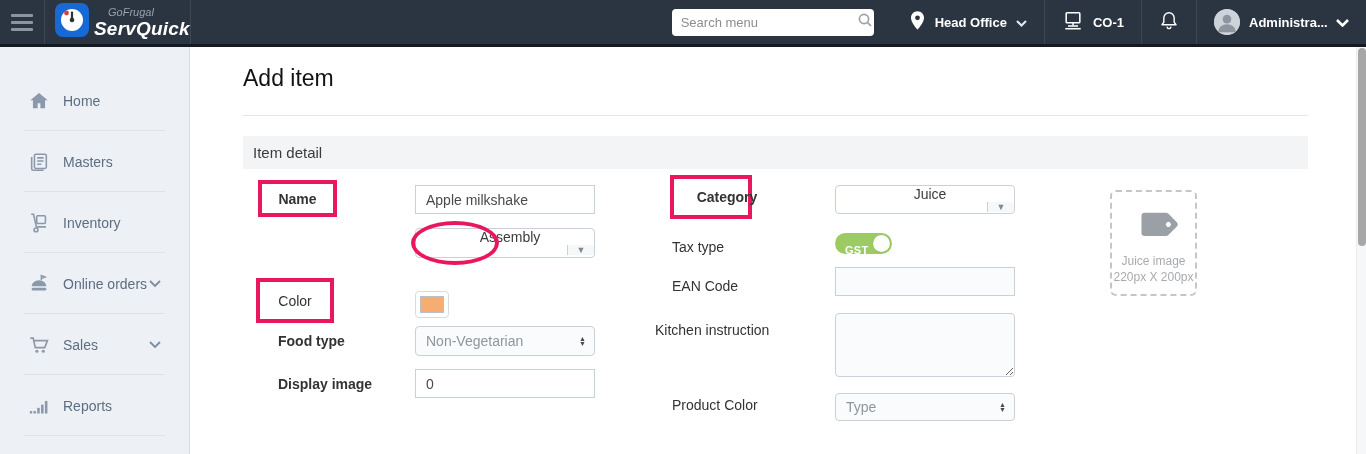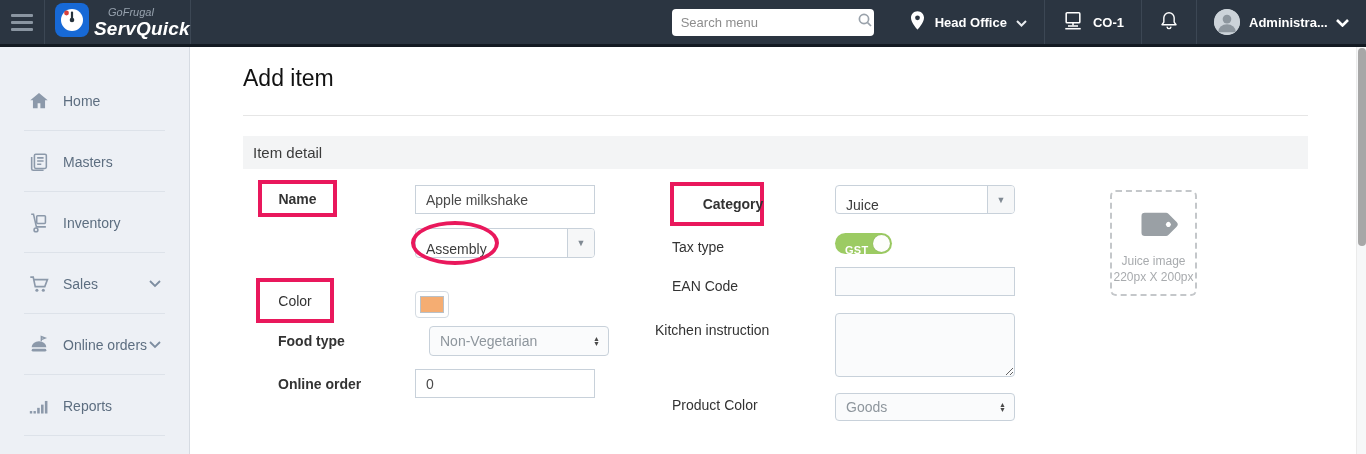--- a/index.html
+++ b/index.html
@@ -55,22 +55,22 @@
 
   .tinput { position:absolute; width:180px; height:29px; border:1px solid #c8d1da; border-radius:0;
             padding:0 10px; font-size:14px; color:#4a4a4a; background:#fff; outline:none;
             font-family:"Liberation Sans", sans-serif; }
   .selectbox { position:absolute; width:180px; height:30px; border:1px solid #c8d1da; border-radius:4px;
                background:#fafbfc; display:flex; align-items:center; padding:0 8px 0 10px;
                font-size:14px; color:#8e969d; cursor:pointer; }
   .spinner { margin-left:auto; display:flex; flex-direction:column; align-items:center;
              font-size:7px; line-height:5px; color:#4a4a4a; }
   .combo { position:absolute; width:180px; height:30px; border:1px solid #c8d1da; border-radius:4px;
-           background:#fff; display:flex; align-items:flex-end; padding-left:10px;
-           font-size:14px; color:#3c3c3c; cursor:pointer; }
+           background:#fff; display:flex; align-items:center; padding-left:10px;
+           font-size:14px; color:#3c3c3c; cursor:pointer;flex-direction:column; }
   .combo-btn { margin-left:auto; width:27px; align-self:stretch; border-left:1px solid #c8d1da;
                background:#f6f7f8; border-radius:0 3px 3px 0; display:flex; align-items:center;
                justify-content:center; font-size:9px; color:#808a93; }
   .tarea { position:absolute; width:180px; height:64px; border:1px solid #c8d1da; border-radius:4px;
            background:#fafbfc; font-family:"Liberation Sans", sans-serif; font-size:13px;
            padding:6px 8px; color:#444; outline:none; }
   .toggle { position:absolute; width:57px; height:21px; border-radius:11px;
             display:flex; align-items:center; padding-left:10px; cursor:pointer; }
   .toggle-lbl { color:#fff; font-size:11px; font-weight:bold; letter-spacing:.3px;margin-top:12px; }
   .toggle-knob { position:absolute; right:2px; top:2px; width:17px; height:17px;
@@ -214,43 +214,43 @@
         <rect x="9.5" y="4" width="9.5" height="8.5" rx="1"></rect>
         <path d="M3.5 2.5H6l3.2 13.7h10.3"></path>
         <circle cx="8.7" cy="19.5" r="2.1"></circle>
       </svg>
     </span>
     <span class="lbl">Inventory</span>
   </div>
 
   <div class="side-item">
     <span class="icon">
+      <svg width="22" height="22" viewBox="0 0 24 24" fill="#8c99aa">
+        <path d="M4 14.5a8 6.5 0 0116 0z"></path>
+        <rect x="4" y="16" width="16" height="3.2" rx="1.6"></rect>
+        <path d="M14.5 8V2.8l4.2 1.6-4.2 1.6" fill="none" stroke="#8c99aa" stroke-width="1.5"></path>
+      </svg>
+    </span>
+    <span class="lbl">Online orders</span>
+    <span class="chev">
+      <svg width="12" height="8" viewBox="0 0 12 8" fill="none" stroke="#7d8da0" stroke-width="1.8">
+          <path d="M1 1l5 5 5-5"></path>
+        </svg>
+    </span>
+  </div>
+
+  <div class="side-item">
+    <span class="icon">
       <svg width="22" height="22" viewBox="0 0 24 24" fill="none" stroke="#8c99aa" stroke-width="1.8">
         <path d="M2.5 4.5h3.2l2.2 10.3h10.4l2.9-7.6H7"></path>
         <circle cx="9.7" cy="18.8" r="1.7" fill="#8c99aa" stroke="none"></circle>
         <circle cx="16.7" cy="18.8" r="1.7" fill="#8c99aa" stroke="none"></circle>
       </svg>
     </span>
     <span class="lbl">Sales</span>
-    <span class="chev">
-      <svg width="12" height="8" viewBox="0 0 12 8" fill="none" stroke="#7d8da0" stroke-width="1.8">
-          <path d="M1 1l5 5 5-5"></path>
-        </svg>
-    </span>
-  </div>
-
-  <div class="side-item">
-    <span class="icon">
-      <svg width="22" height="22" viewBox="0 0 24 24" fill="#8c99aa">
-        <path d="M4 14.5a8 6.5 0 0116 0z"></path>
-        <rect x="4" y="16" width="16" height="3.2" rx="1.6"></rect>
-        <path d="M14.5 8V2.8l4.2 1.6-4.2 1.6" fill="none" stroke="#8c99aa" stroke-width="1.5"></path>
-      </svg>
-    </span>
-    <span class="lbl">Online orders</span>
     <span class="chev">
       <svg width="12" height="8" viewBox="0 0 12 8" fill="none" stroke="#7d8da0" stroke-width="1.8">
           <path d="M1 1l5 5 5-5"></path>
         </svg>
     </span>
   </div>
 
   <div class="side-item">
     <span class="icon">
       <svg width="22" height="22" viewBox="0 0 24 24" fill="#8c99aa">
@@ -285,32 +285,32 @@
   <div class="ann-ellipse" style="left: 220px; top: 174px; width: 88px; height: 44px; border-color: rgb(233, 24, 92);"></div>
 
   <div class="ann-box" style="left: 65px; top: 231px; width: 78px; height: 45px; border-color: rgb(233, 24, 92);">
     <span class="flabel reg" style="position:static;">Color</span>
   </div>
   <div class="swatch-outer" style="left:224px; top:244px;">
     <div class="swatch-inner" style="background-color: rgb(245, 173, 114);"></div>
   </div>
 
   <div class="flabel" style="left:87px; top:286px;">Food type</div>
-  <div class="selectbox" style="left:238px; top:279px;">
+  <div class="selectbox" style="left:224px; top:279px;">
     <span>Non-Vegetarian</span>
     <span class="spinner">
         <span>▲</span>
         <span>▼</span>
       </span>
   </div>
 
-  <div class="flabel" style="left:87px; top:329px;">Online order</div>
+  <div class="flabel" style="left:87px; top:329px;">Display image</div>
   <input class="tinput" style="left: 224px; top: 322px;" value="0">
 
-  <div class="ann-box" style="left: 479px; top: 135px; width: 94px; height: 44px; border-color: rgb(233, 24, 92); padding-left: 32px;">
+  <div class="ann-box" style="left: 479px; top: 128px; width: 82px; height: 44px; border-color: rgb(233, 24, 92); padding-left: 32px;">
     <span class="flabel" style="position:static;">Category</span>
   </div>
   <div class="combo" style="left:644px; top:138px; height:29px;">
     <span>Juice</span>
     <span class="combo-btn">▼</span>
   </div>
 
   <div class="flabel reg" style="left:481px; top:192px;">Tax type</div>
   <div class="toggle" style="left: 644px; top: 186px; background-color: rgb(156, 203, 99);">
     <span class="toggle-lbl">GST</span>
@@ -318,21 +318,21 @@
   </div>
 
   <div class="flabel reg" style="left:481px; top:231px;">EAN Code</div>
   <input class="tinput" style="left: 644px; top: 220px; background: rgb(250, 251, 252);" value="">
 
   <div class="flabel reg" style="left:464px; top:275px;">Kitchen instruction</div>
   <textarea class="tarea" style="left: 644px; top: 266px;"></textarea>
 
   <div class="flabel reg" style="left:481px; top:350px;">Product Color</div>
   <div class="selectbox" style="left:644px; top:346px; height:28px;">
-    <span>Goods</span>
+    <span>Type</span>
     <span class="spinner">
         <span>▲</span>
         <span>▼</span>
       </span>
   </div>
 
   <div class="upload-box">
     <span class="tag">
       <svg width="40" height="40" viewBox="0 0 24 24">
         <path d="M21.4 11.6l-9-9A2 2 0 0011 2H4a2 2 0 00-2 2v7c0 .53.21 1.04.59 1.41l9 9a2 2 0 002.82 0l7-7a2 2 0 00-.01-2.81zM6.5 8A1.5 1.5 0 118 6.5 1.5 1.5 0 016.5 8z" fill="#9aa0a5"></path>

